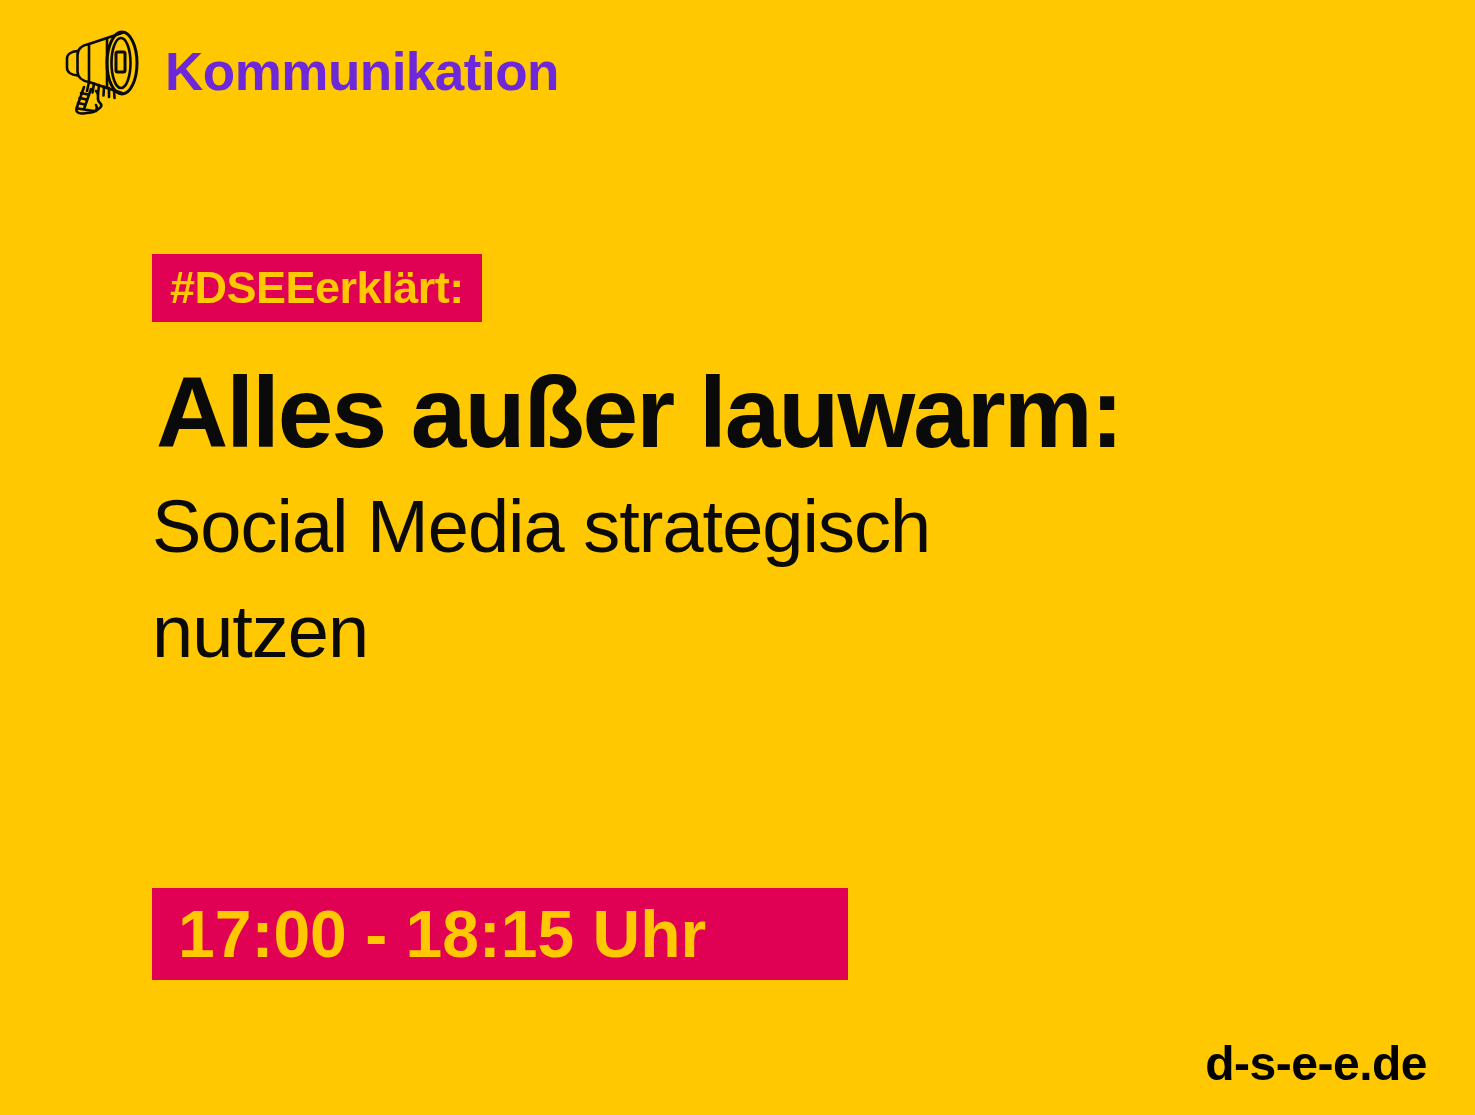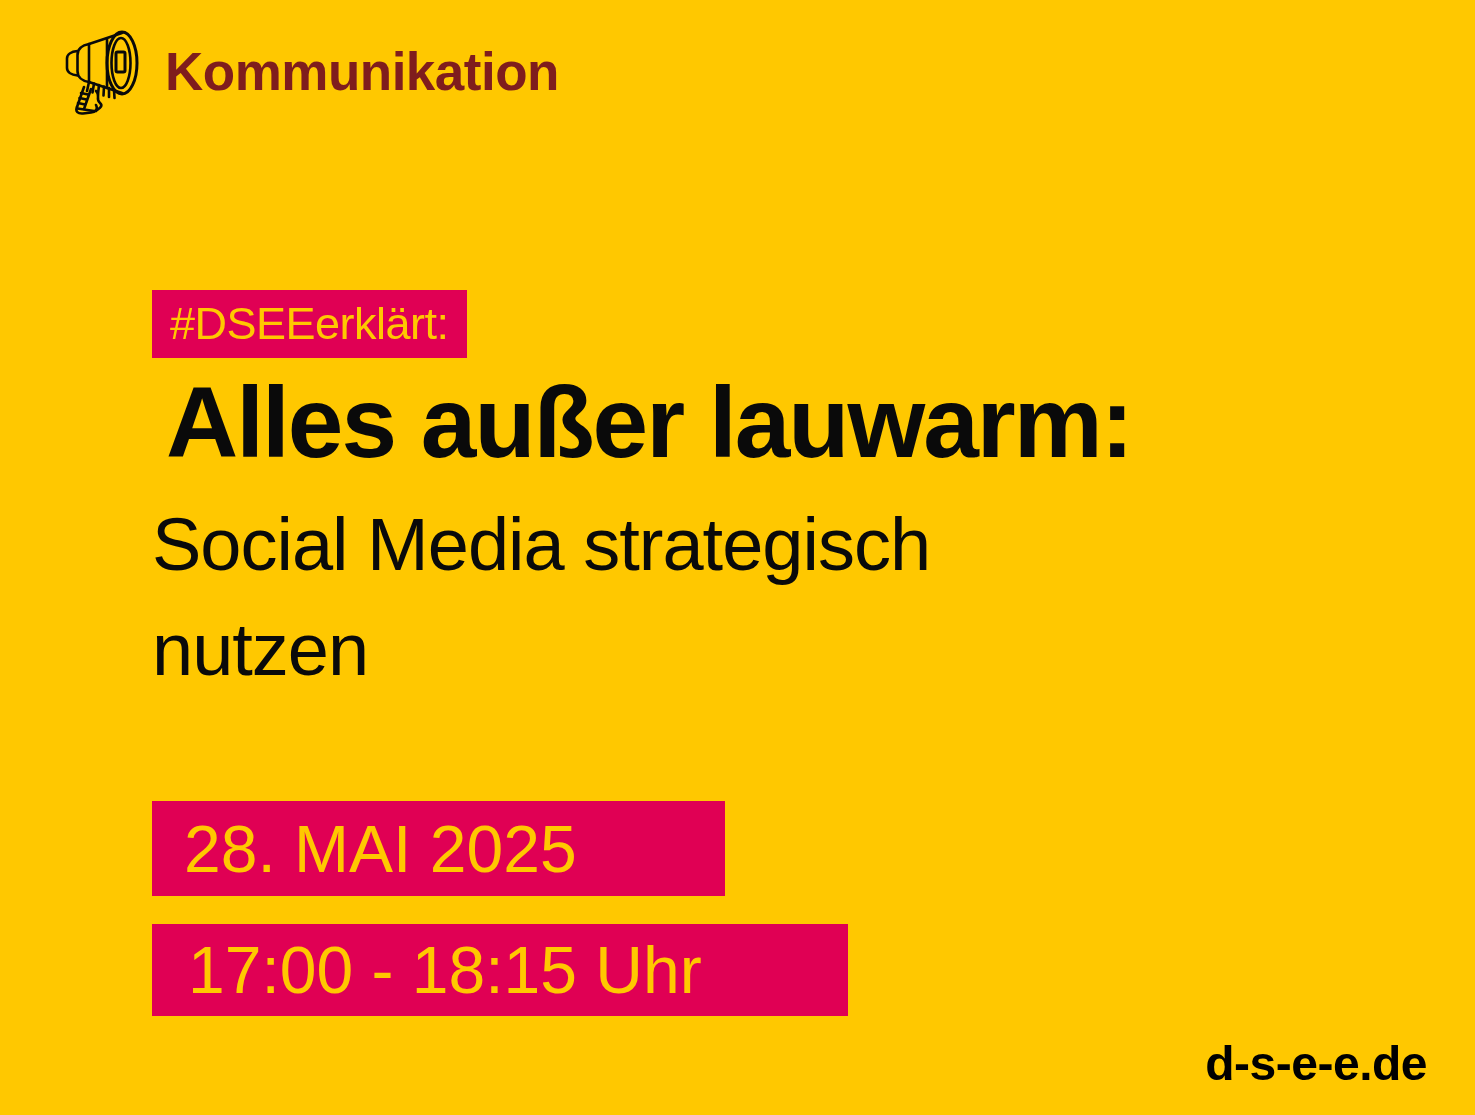--- a/index.html
+++ b/index.html
@@ -38,37 +38,36 @@
   .megaphone-icon {
     width: 92px;
     height: 88px;
     display: block;
     flex: 0 0 auto;
   }
 
   .header-title {
     font-size: 53px;
     font-weight: 700;
-    color: #7f1d1d;
+    color: #6d28d9;
     letter-spacing: -0.5px;
     line-height: 1;
     white-space: nowrap;
   }
 
   
   .badge {
     position: absolute;
     background: #E00054;
     color: #FFC800;
-    font-weight: 400;
+    font-weight: 700;
     display: flex;
     align-items: center;
     box-sizing: border-box;
     white-space: nowrap;
-    margin-top: 36px;
   }
 
   .badge-hashtag {
     left: 152px;
     top: 254px;
     height: 68px;
     padding: 0 18px 0 18px;
     font-size: 45px;
     letter-spacing: -0.5px;
   }
@@ -81,40 +80,40 @@
     padding: 0 0 0 32px;
     font-size: 66px;
     letter-spacing: 0px;
   }
 
   .badge-time {
     left: 152px;
     top: 888px;
     width: 696px;
     height: 92px;
-    padding: 0 0 0 36px;
+    padding: 0 0 0 26px;
     font-size: 66px;
     letter-spacing: 0px;
   }
 
   
   .headline-block {
     position: absolute;
     left: 152px;
     top: 352px;
     width: 1250px;
   }
 
   .headline-main {
     font-size: 100px;
     font-weight: 700;
     color: #0A0A0A;
     line-height: 1.12;
     letter-spacing: -2px;
-    margin: 14px;
+    margin: 4px;
     white-space: nowrap;
   }
 
   .headline-sub {
     font-size: 74px;
     font-weight: 400;
     color: #0A0A0A;
     line-height: 1.42;
     letter-spacing: -1px;
     margin: 6px 0 0 0;
@@ -186,23 +185,20 @@
 
   <div class="badge badge-hashtag">
     <span>#DSEEerklärt:</span>
   </div>
 
   <div class="headline-block">
     <div class="headline-main">Alles außer lauwarm:</div>
     <div class="headline-sub">Social Media strategisch nutzen</div>
   </div>
 
-  <div class="badge badge-date">
-    <span>28. MAI 2025</span>
-  </div>
 
   <div class="badge badge-time">
     <span>17:00 - 18:15 Uhr</span>
   </div>
 
   <div class="footer-url">d-s-e-e.de</div>
 
 </div>
 
 </body></html>

